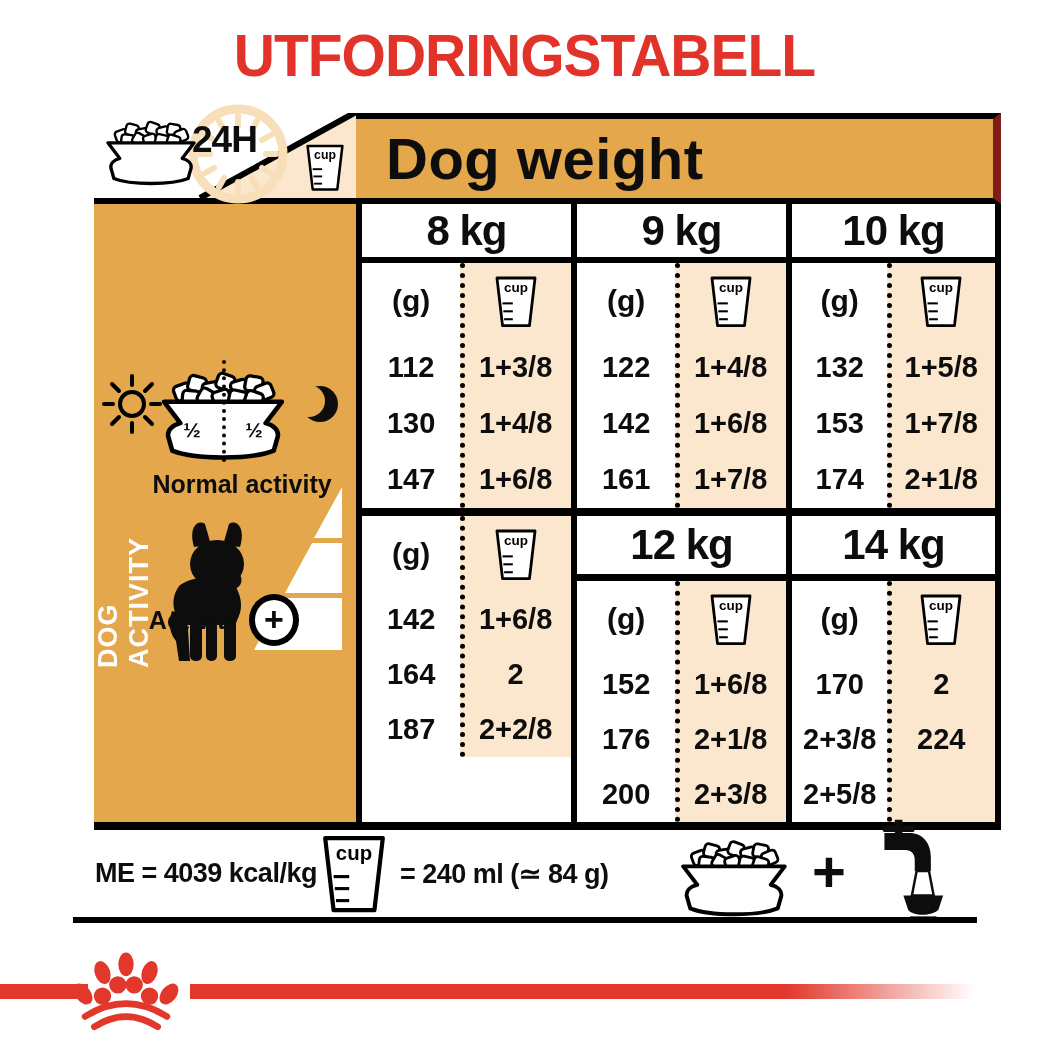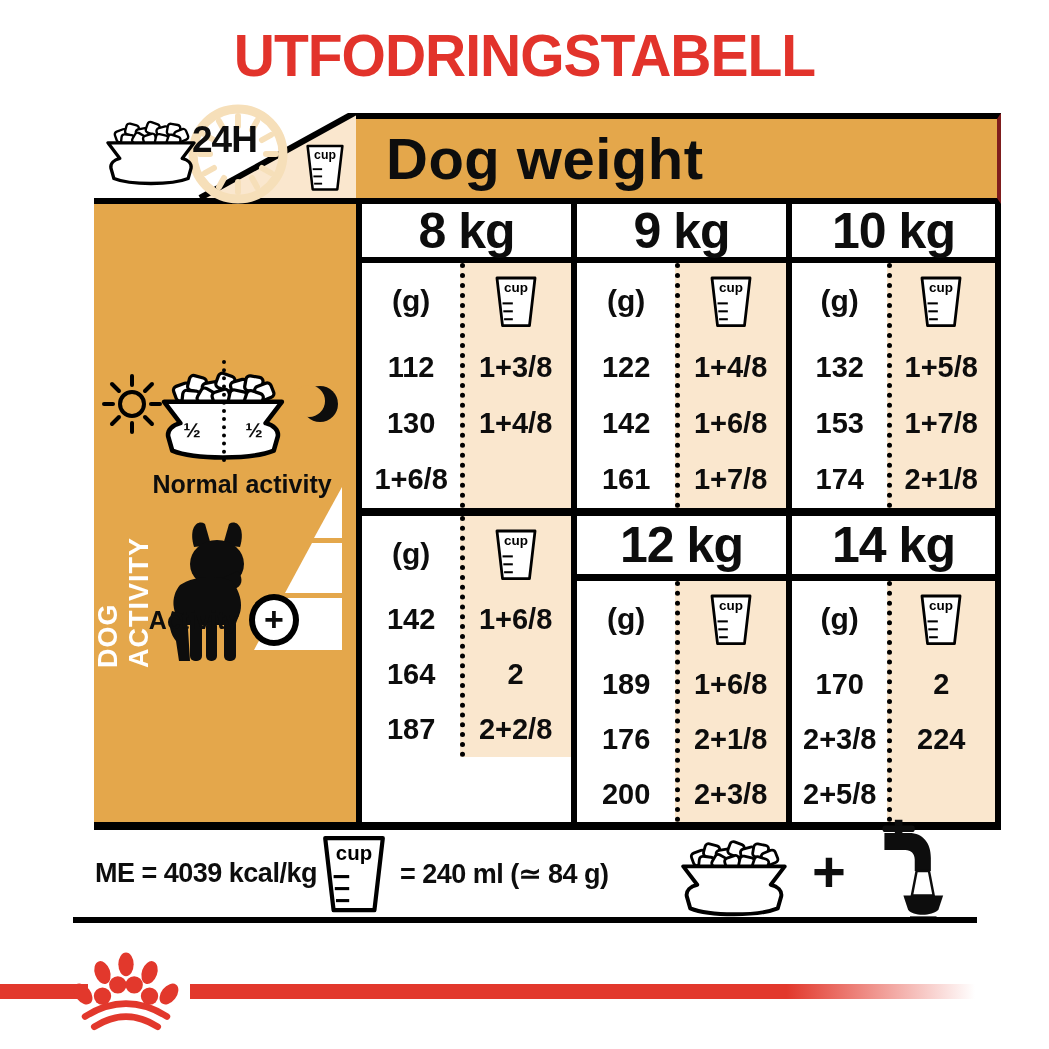--- a/index.html
+++ b/index.html
@@ -10,21 +10,21 @@
   .title{position:absolute;top:22px;left:0;width:100%;text-align:center;
          font-size:57px;font-weight:800;letter-spacing:-1px;color:#E2332B;
          transform:scaleY(1.04);}
   
   .tablewrap{position:absolute;left:70px;top:113px;width:907px;height:717px;margin-left:24px;}
   .corner{position:absolute;left:0;top:0;width:262px;height:91px;background:#fff;
           border-bottom:6px solid #000;box-sizing:border-box;}
   .corner svg.tri{position:absolute;left:0;top:0;}
   .hours{position:absolute;left:98px;top:6px;font-size:37px;font-weight:900;letter-spacing:-1px;}
   .dogweight{position:absolute;left:262px;top:0;width:645px;height:91px;background:#E4A74B;
-             border-top:6px solid #000;border-bottom:6px solid #000;border-right:4px solid #7f1d1d;
+             border-top:6px solid #000;border-bottom:6px solid #000;border-right:8px solid #7f1d1d;
              box-sizing:border-box;display:flex;align-items:center;padding-left:30px;
              font-size:58px;font-weight:600;letter-spacing:0.5px;}
   
   .sidebar{position:absolute;left:0;top:91px;width:262px;height:626px;background:#E4A74B;
            border-bottom:8px solid #000;box-sizing:border-box;}
   .vlabel{position:absolute;left:10px;top:264px;height:200px;width:40px;
           writing-mode:vertical-rl;transform:rotate(180deg);
           color:#fff;font-size:27px;font-weight:900;letter-spacing:1px;
           display:flex;align-items:center;justify-content:center;}
   .normlabel{position:absolute;left:56px;top:266px;width:184px;text-align:center;
@@ -35,21 +35,21 @@
              border:6px solid #000;border-radius:50%;display:flex;align-items:center;justify-content:center;
              font-size:34px;font-weight:900;line-height:1;padding-bottom:2px;box-sizing:content-box;z-index:3;}
   .halflab{position:absolute;width:44px;text-align:center;font-size:21px;font-weight:900;z-index:2;}
   .dotv{position:absolute;border-left:4px dotted #000;z-index:1;}
   
   .grid{position:absolute;left:262px;top:91px;width:645px;height:626px;
         border-bottom:8px solid #000;box-sizing:border-box;display:flex;}
   .col{width:215px;box-sizing:border-box;border-left:6px solid #000;display:flex;flex-direction:column;background:#fff;}
   .col:last-child{border-right:6px solid #000;width:215px;}
   .kgrow{height:53px;border-bottom:6px solid #000;box-sizing:content-box;
-         display:flex;align-items:center;justify-content:center;font-size:50px;font-weight:900;letter-spacing:-1px;}
+         display:flex;align-items:center;justify-content:center;font-size:42px;font-weight:900;letter-spacing:-1px;}
   .kgrow.b{height:58px;border-bottom:7px solid #000;}
   .block{position:relative;height:245px;border-bottom:8px solid #000;box-sizing:content-box;}
   .block.b{height:241px;border-bottom:none;}
   .block::before{content:"";position:absolute;left:47%;top:0;right:0;bottom:0;background:#FAE7CE;
                  border-left:5px dotted #000;box-sizing:border-box;}
   .bgrid{position:relative;z-index:1;display:grid;grid-template-columns:47% 53%;
          grid-template-rows:76px 1fr 1fr 1fr;height:100%;}
   .cell{display:flex;align-items:center;justify-content:center;font-size:29px;font-weight:800;}
   .glab{font-size:30px;font-weight:800;}
   
@@ -201,20 +201,21 @@
                     <line x1="13" y1="48" x2="25" y2="48"></line>
                     <line x1="14" y1="58" x2="25" y2="58"></line>
                   </g>
               <text x="29" y="24" text-anchor="middle" font-size="17">cup</text>
                 </svg>
               </div>
             <div class="cell">112</div>
             <div class="cell">1+3/8</div>
             <div class="cell">130</div>
             <div class="cell">1+4/8</div>
+            <div class="cell">147</div>
             <div class="cell">1+6/8</div>
           </div>
         </div>
         <div class="block b">
           <div class="bgrid">
             <div class="cell glab">(g)</div>
             <div class="cell">
                 <svg class="cupicon" width="46" height="58" viewBox="0 0 58 70">
               <path d="M5,6 L53,6 L46,66 L12,66 Z" fill="#fff" stroke="#000" stroke-width="3.5" stroke-linejoin="round"></path>
               <g stroke="#000" stroke-width="2.6">
@@ -267,21 +268,21 @@
                 <svg class="cupicon" width="46" height="58" viewBox="0 0 58 70">
               <path d="M5,6 L53,6 L46,66 L12,66 Z" fill="#fff" stroke="#000" stroke-width="3.5" stroke-linejoin="round"></path>
               <g stroke="#000" stroke-width="2.6">
                     <line x1="12" y1="38" x2="25" y2="38"></line>
                     <line x1="13" y1="48" x2="25" y2="48"></line>
                     <line x1="14" y1="58" x2="25" y2="58"></line>
                   </g>
               <text x="29" y="24" text-anchor="middle" font-size="17">cup</text>
                 </svg>
               </div>
-            <div class="cell">189</div>
+            <div class="cell">152</div>
             <div class="cell">1+6/8</div>
             <div class="cell">176</div>
             <div class="cell">2+1/8</div>
             <div class="cell">200</div>
             <div class="cell">2+3/8</div>
           </div>
         </div>
       </div>
 
       <div class="col">

